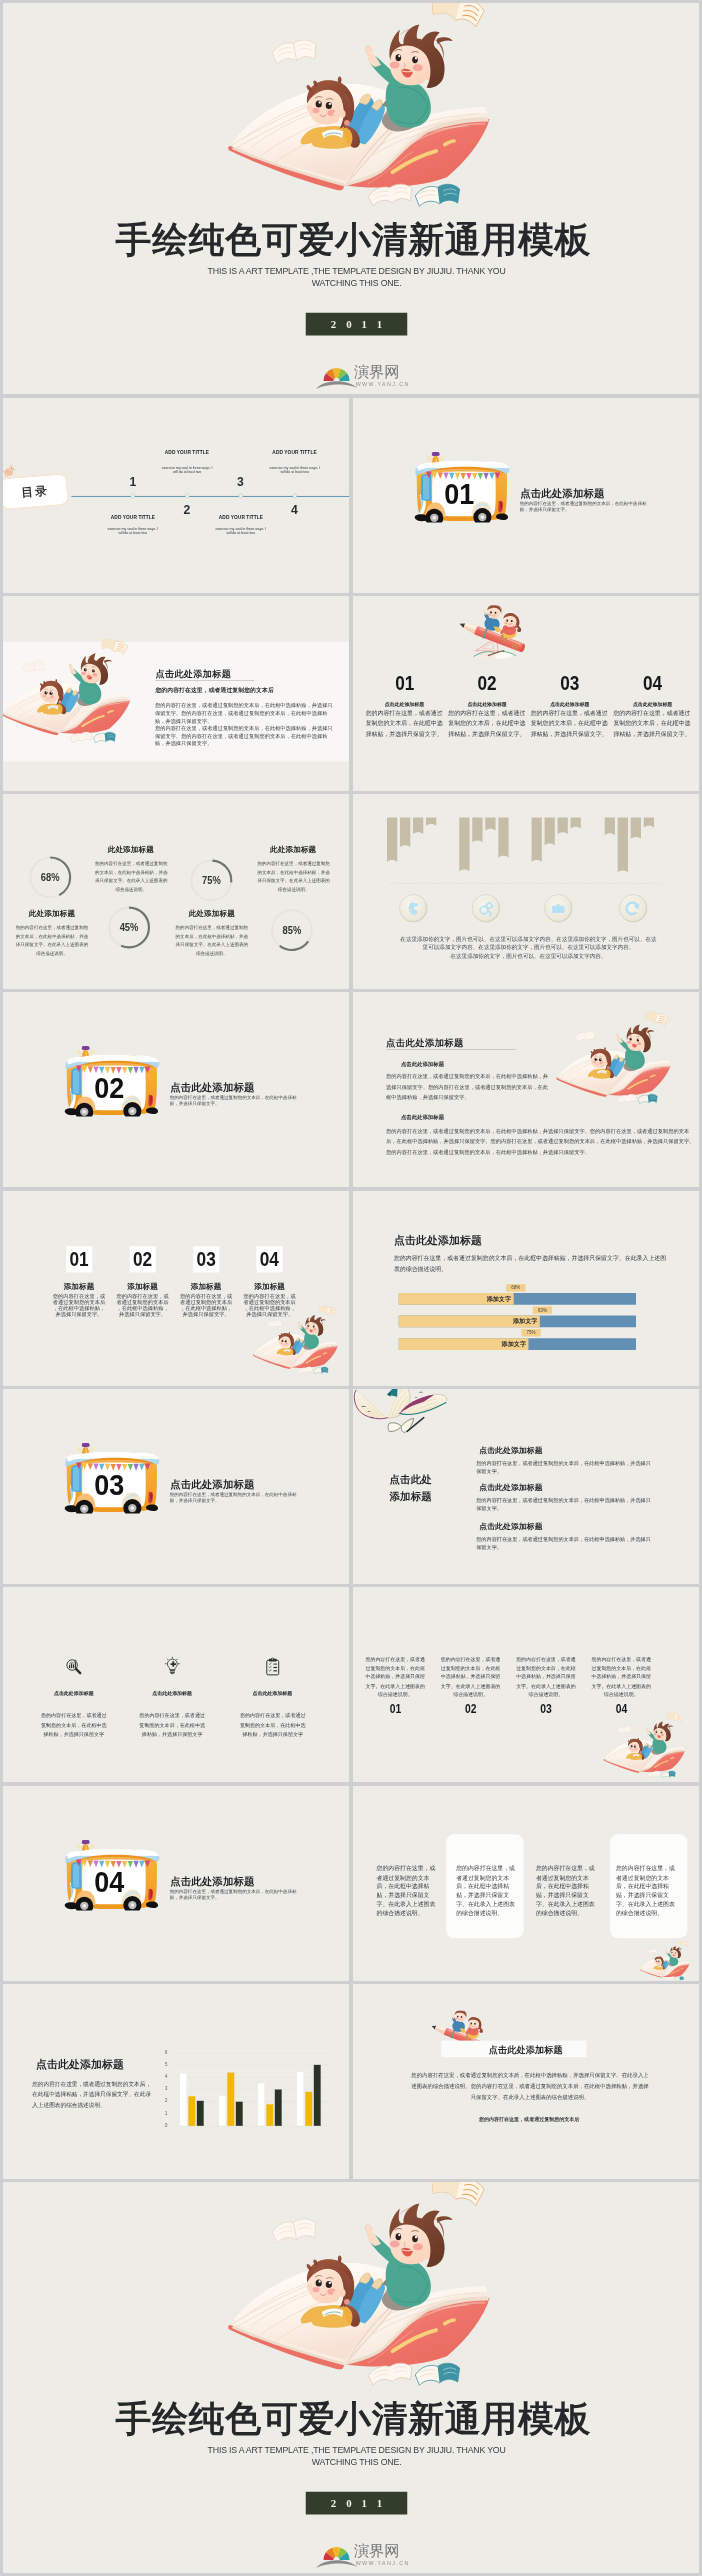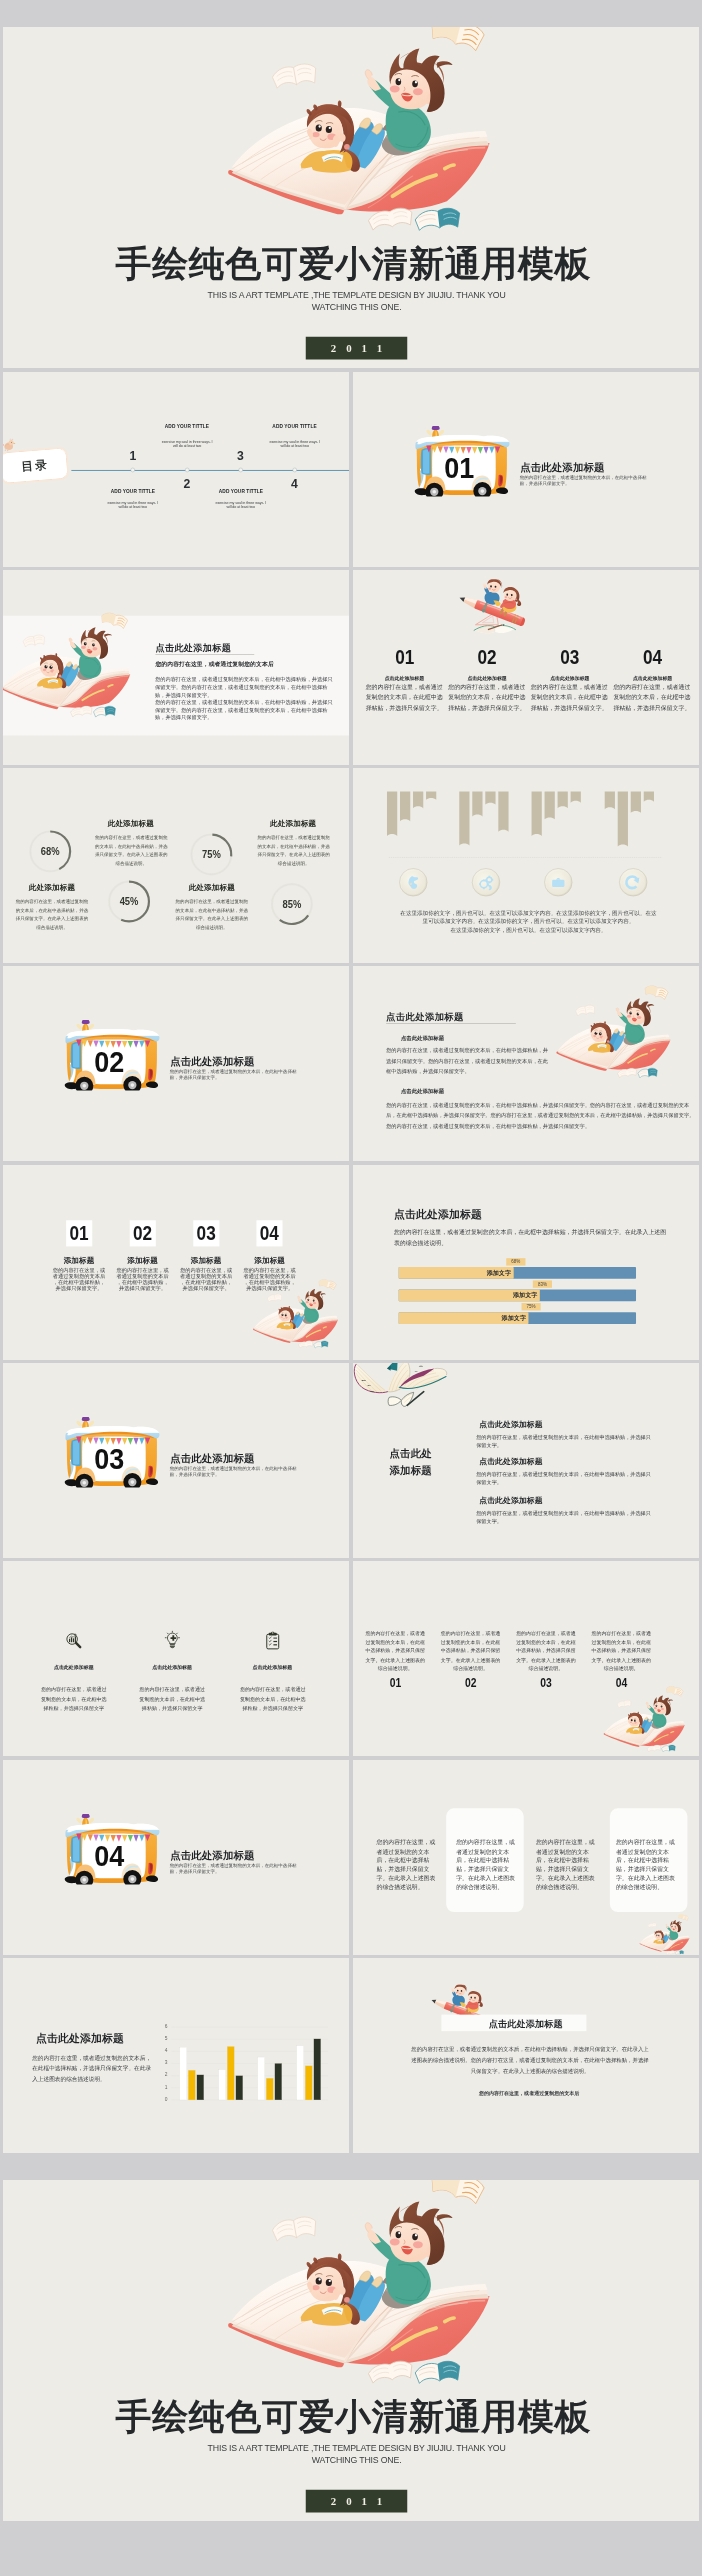--- a/index.html
+++ b/index.html
@@ -3,21 +3,21 @@
 <meta charset="utf-8">
 <style>
 *{box-sizing:border-box;}
 html,body{margin:0;padding:0;}
 body{width:703px;height:2576px;background:#cfcfd1;
      font-family:"Liberation Sans",sans-serif;-webkit-font-smoothing:antialiased;}
 .deck{padding:3.3px;}
 .row{display:flex;margin-top:3.3px;}
 .row>.slide+.slide{margin-left:3.3px;}
 .slide{position:relative;overflow:hidden;background:#edece7;flex:none;}
-.slide.full{width:696px;height:341px;margin-top:24px;}
+.slide.full{width:696px;height:391px;}
 .slide.half{width:346px;height:195px;}
 .slide.full+.row{margin-top:3.3px;}
 .cv{position:absolute;left:0;top:0;width:795px;height:447px;transform-origin:0 0;overflow:hidden;}
 .slide.full .cv{transform:scale(0.875);}
 .slide.half .cv{transform:scale(0.43541667);}
 .a{position:absolute;}
 svg{display:block;overflow:visible;}
 
 
 .cv-title{left:5.8px;right:0;top:251px;text-align:center;font-size:41px;font-weight:700;

